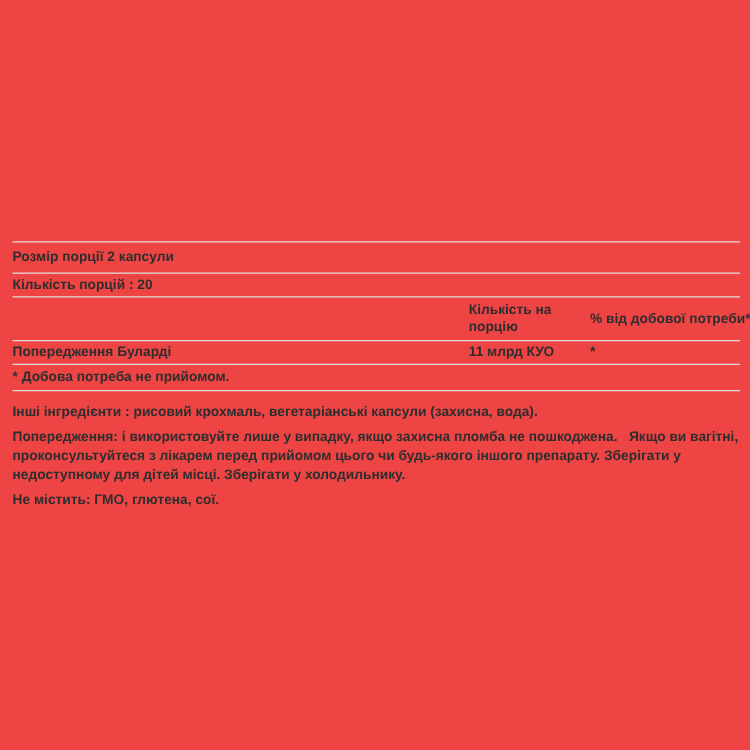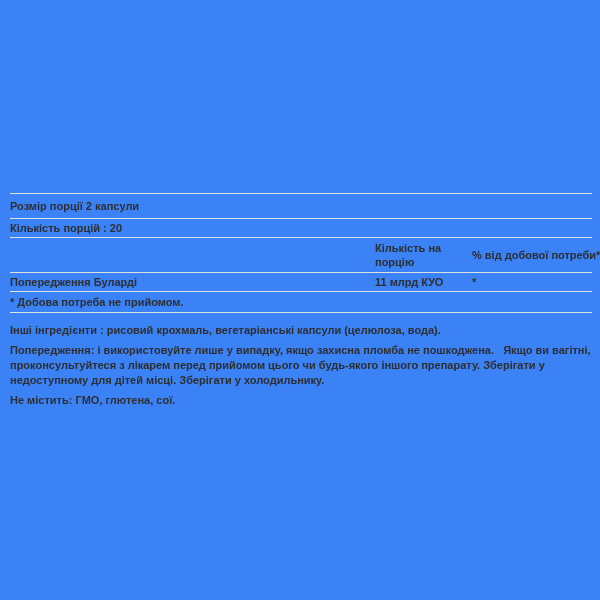--- a/index.html
+++ b/index.html
@@ -4,21 +4,21 @@
 <style>
   html, body {
     margin: 0;
     padding: 0;
     background: #ffffff;
   }
   .page {
     position: relative;
     width: 600px;
     height: 600px;
-    background: #3b82f6;
+    background: #ef4444;
     overflow: hidden;
     font-family: "Liberation Sans", sans-serif;
     color: #2e2e2e;
     font-size: 11px;
     font-weight: 700;
   }
   .panel {
     position: absolute;
     top: 193px;
     left: 10px;
@@ -83,19 +83,19 @@
         <div class="c-dv">*</div>
       </div>
 
       <div class="row row-footnote single">
         <span>* Добова потреба не прийомом.</span>
       </div>
 
     </div>
 
     <div class="paras">
-      <p class="para">Інші інгредієнти : рисовий крохмаль, вегетаріанські капсули (целюлоза, вода).</p>
+      <p class="para">Інші інгредієнти : рисовий крохмаль, вегетаріанські капсули (захисна, вода).</p>
       <p class="para para-warning">Попередження: і використовуйте лише у випадку, якщо захисна пломба не пошкоджена.   Якщо ви вагітні, проконсультуйтеся з лікарем перед прийомом цього чи будь-якого іншого препарату. Зберігати у недоступному для дітей місці. Зберігати у холодильнику.</p>
       <p class="para">Не містить: ГМО, глютена, сої.</p>
     </div>
 
   </div>
 </div>
 
 </body></html>

